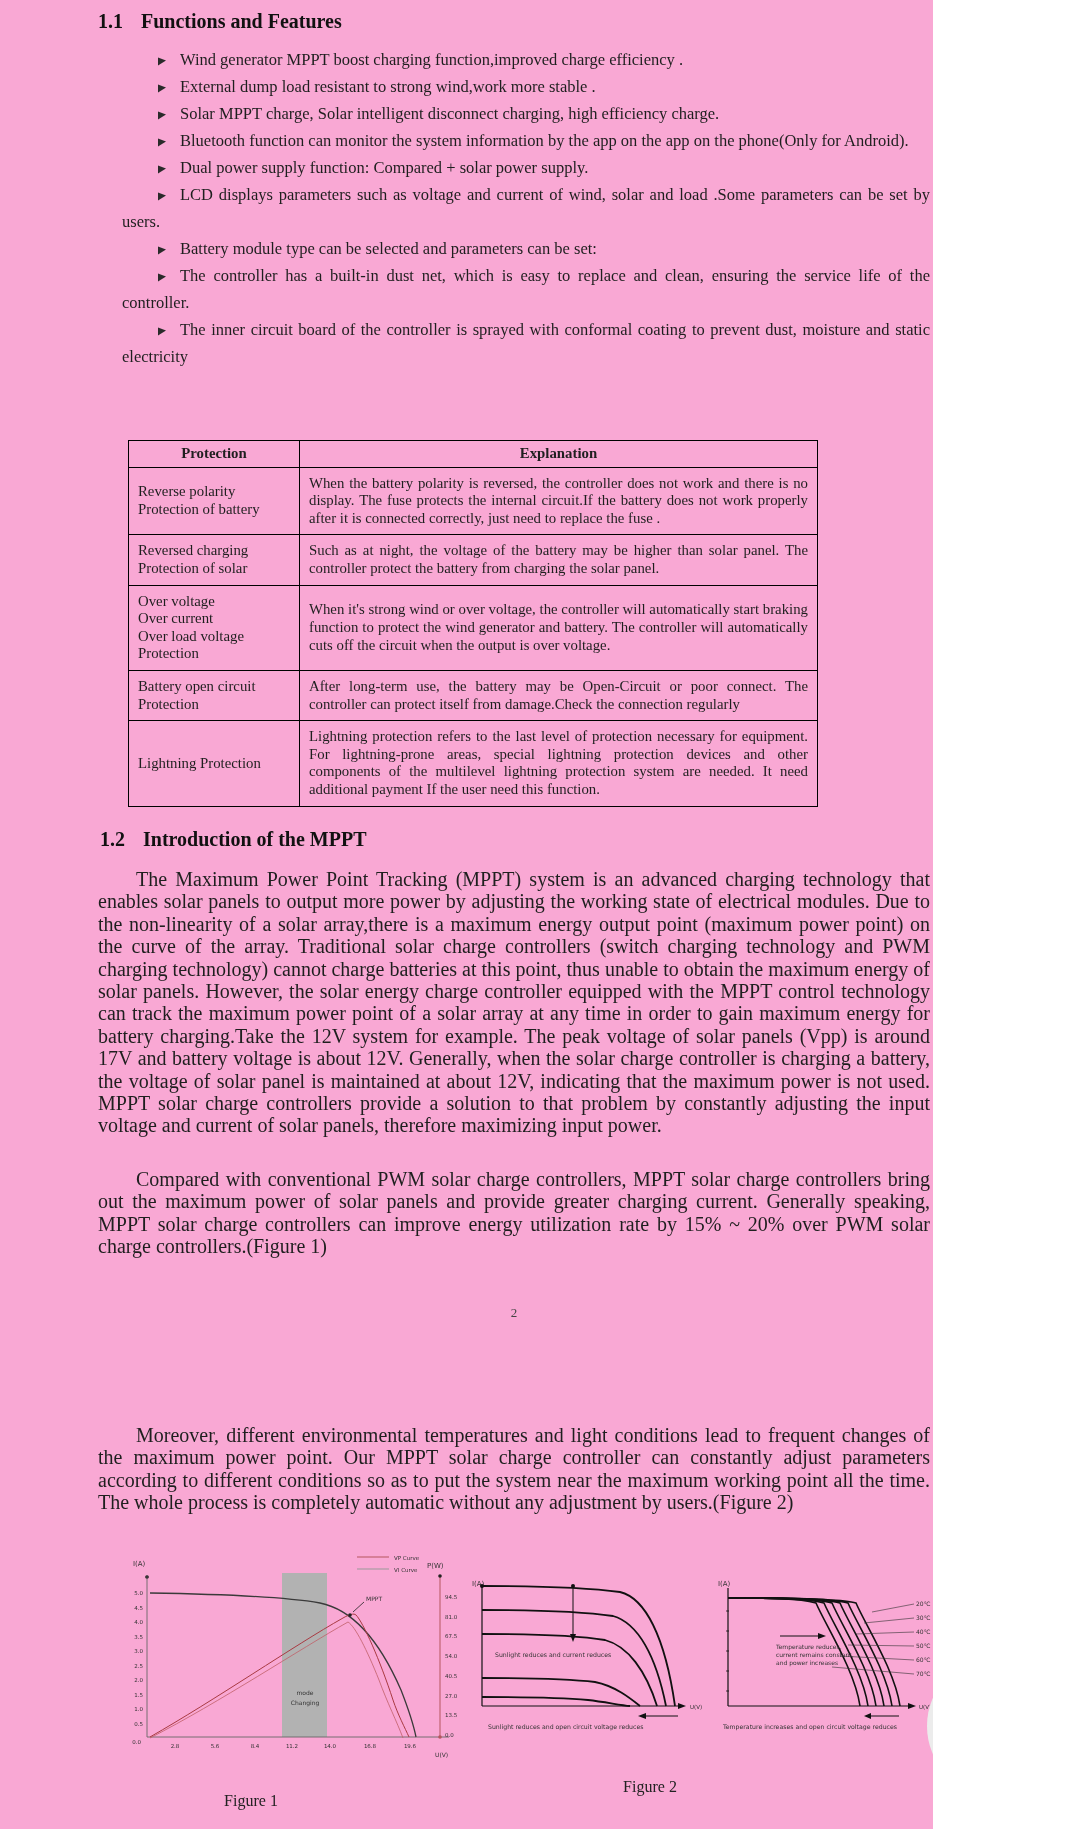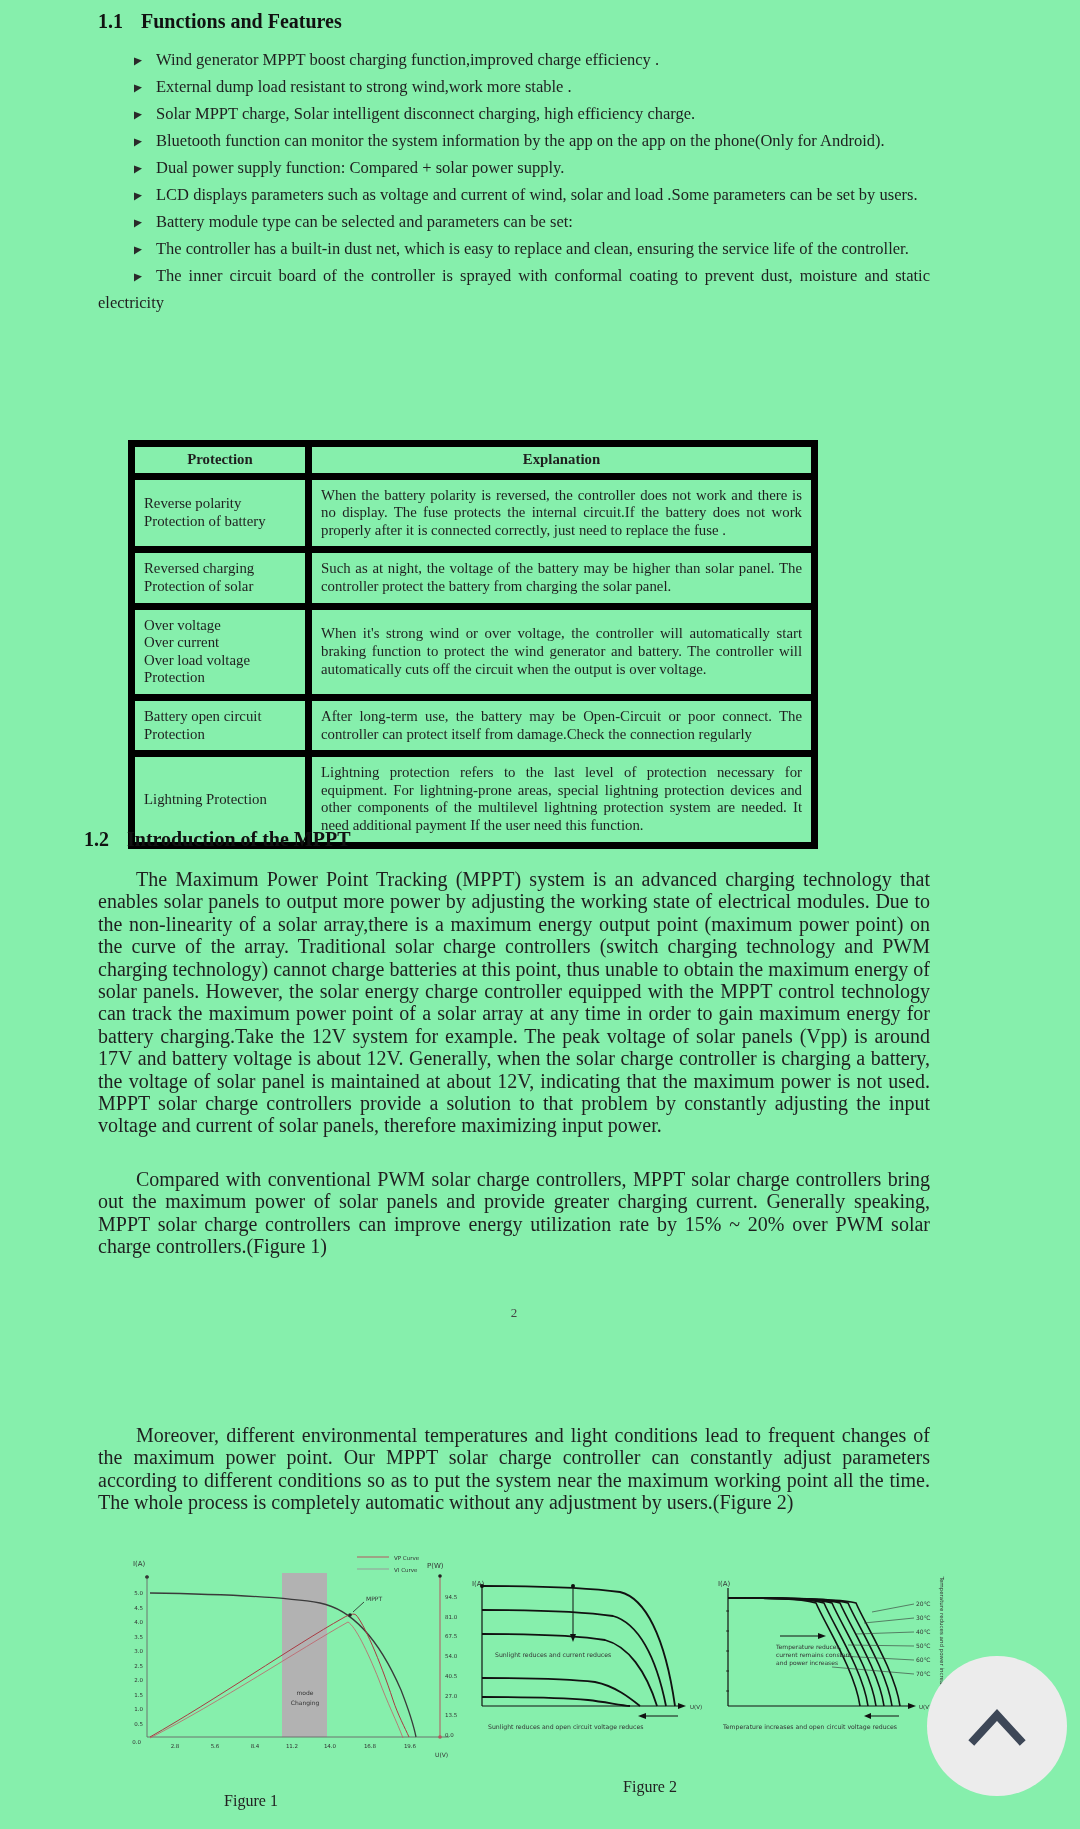--- a/index.html
+++ b/index.html
@@ -1,31 +1,31 @@
 <!DOCTYPE html>
 <html><head>
 <meta charset="utf-8">
 <style>
   html,body{margin:0;padding:0;background:#ffffff;}
-  .page{position:relative;width:1080px;height:1829px;background:#86efac;overflow:hidden;
+  .page{position:relative;width:933px;height:1829px;background:#f9a8d4;overflow:hidden;
         font-family:"Liberation Serif", serif;color:#1f1f1f;}
   .abs{position:absolute;}
   
   .h1{font-weight:bold;font-size:20px;color:#111;}
   .h1 .num{margin-right:18px;}
   
   .bullets{width:832px;font-size:16.5px;line-height:27px;text-align:justify;}
-  .bullet{text-indent:36px;}
+  .bullet{text-indent:36px;margin-left:24px;}
   .bullet.hang{text-indent:-26px;padding-left:62px;}
   .marker{display:inline-block;width:0;height:0;border-left:8px solid #2a2a2a;
           border-top:4.5px solid transparent;border-bottom:4.5px solid transparent;
           margin-right:14px;transform:skewY(-6deg);}
   
   table.ptable{border-collapse:collapse;width:690px;font-size:14.8px;line-height:17.6px;}
-  table.ptable td,table.ptable th{border:7px solid #000000;padding:7px 9px;vertical-align:middle;color:#1f1f1f;}
+  table.ptable td,table.ptable th{border:1px solid #000000;padding:7px 9px;vertical-align:middle;color:#1f1f1f;}
   table.ptable th{font-weight:bold;text-align:center;padding:4px;}
   td.pcol{width:152px;white-space:pre-line;text-align:left;}
   td.ecol{text-align:justify;}
   
   .para{width:832px;font-size:20px;line-height:22.4px;text-align:justify;text-indent:38px;}
   .pagenum{width:832px;text-align:center;font-size:13px;color:#444;}
   .figcap{width:140px;text-align:center;font-size:16px;color:#222;}
   
   svg text{font-family:"DejaVu Sans", sans-serif;fill:#333;}
   
@@ -80,21 +80,21 @@
 Protection</td>
       <td class="ecol">After long-term use, the battery may be Open-Circuit or poor connect. The controller can protect itself from damage.Check the connection regularly</td>
     </tr>
     <tr>
       <td class="pcol">Lightning Protection</td>
       <td class="ecol">Lightning protection refers to the last level of protection necessary for equipment. For lightning-prone areas, special lightning protection devices and other components of the multilevel lightning protection system are needed. It need additional payment If the user need this function.</td>
     </tr>
   </tbody>
     </table>
 
-  <div class="abs h1" style="top:828px;left:84px;">
+  <div class="abs h1" style="top:828px;left:100px;">
     <span class="num">1.2</span><span>Introduction of the MPPT</span>
   </div>
 
   <div class="abs para" style="top:868px;left:98px;">The Maximum Power Point Tracking (MPPT) system is an advanced charging technology that enables solar panels to output more power by adjusting the working state of electrical modules. Due to the non-linearity of a solar array,there is a maximum energy output point (maximum power point) on the curve of the array. Traditional solar charge controllers (switch charging technology and PWM charging technology) cannot charge batteries at this point, thus unable to obtain the maximum energy of solar panels. However, the solar energy charge controller equipped with the MPPT control technology can track the maximum power point of a solar array at any time in order to gain maximum energy for battery charging.Take the 12V system for example. The peak voltage of solar panels (Vpp) is around 17V and battery voltage is about 12V. Generally, when the solar charge controller is charging a battery, the voltage of solar panel is maintained at about 12V, indicating that the maximum power is not used. MPPT solar charge controllers provide a solution to that problem by constantly adjusting the input voltage and current of solar panels, therefore maximizing input power.</div>
   <div class="abs para" style="top:1168px;left:98px;">Compared with conventional PWM solar charge controllers, MPPT solar charge controllers bring out the maximum power of solar panels and provide greater charging current. Generally speaking, MPPT solar charge controllers can improve energy utilization rate by 15% ~ 20% over PWM solar charge controllers.(Figure 1)</div>
 
   <div class="abs pagenum" style="top:1305px;left:98px;">2</div>
 
   <div class="abs para" style="top:1424px;left:98px;">Moreover, different environmental temperatures and light conditions lead to frequent changes of the maximum power point. Our MPPT solar charge controller can constantly adjust parameters according to different conditions so as to put the system near the maximum working point all the time. The whole process is completely automatic without any adjustment by users.(Figure 2)</div>
 

